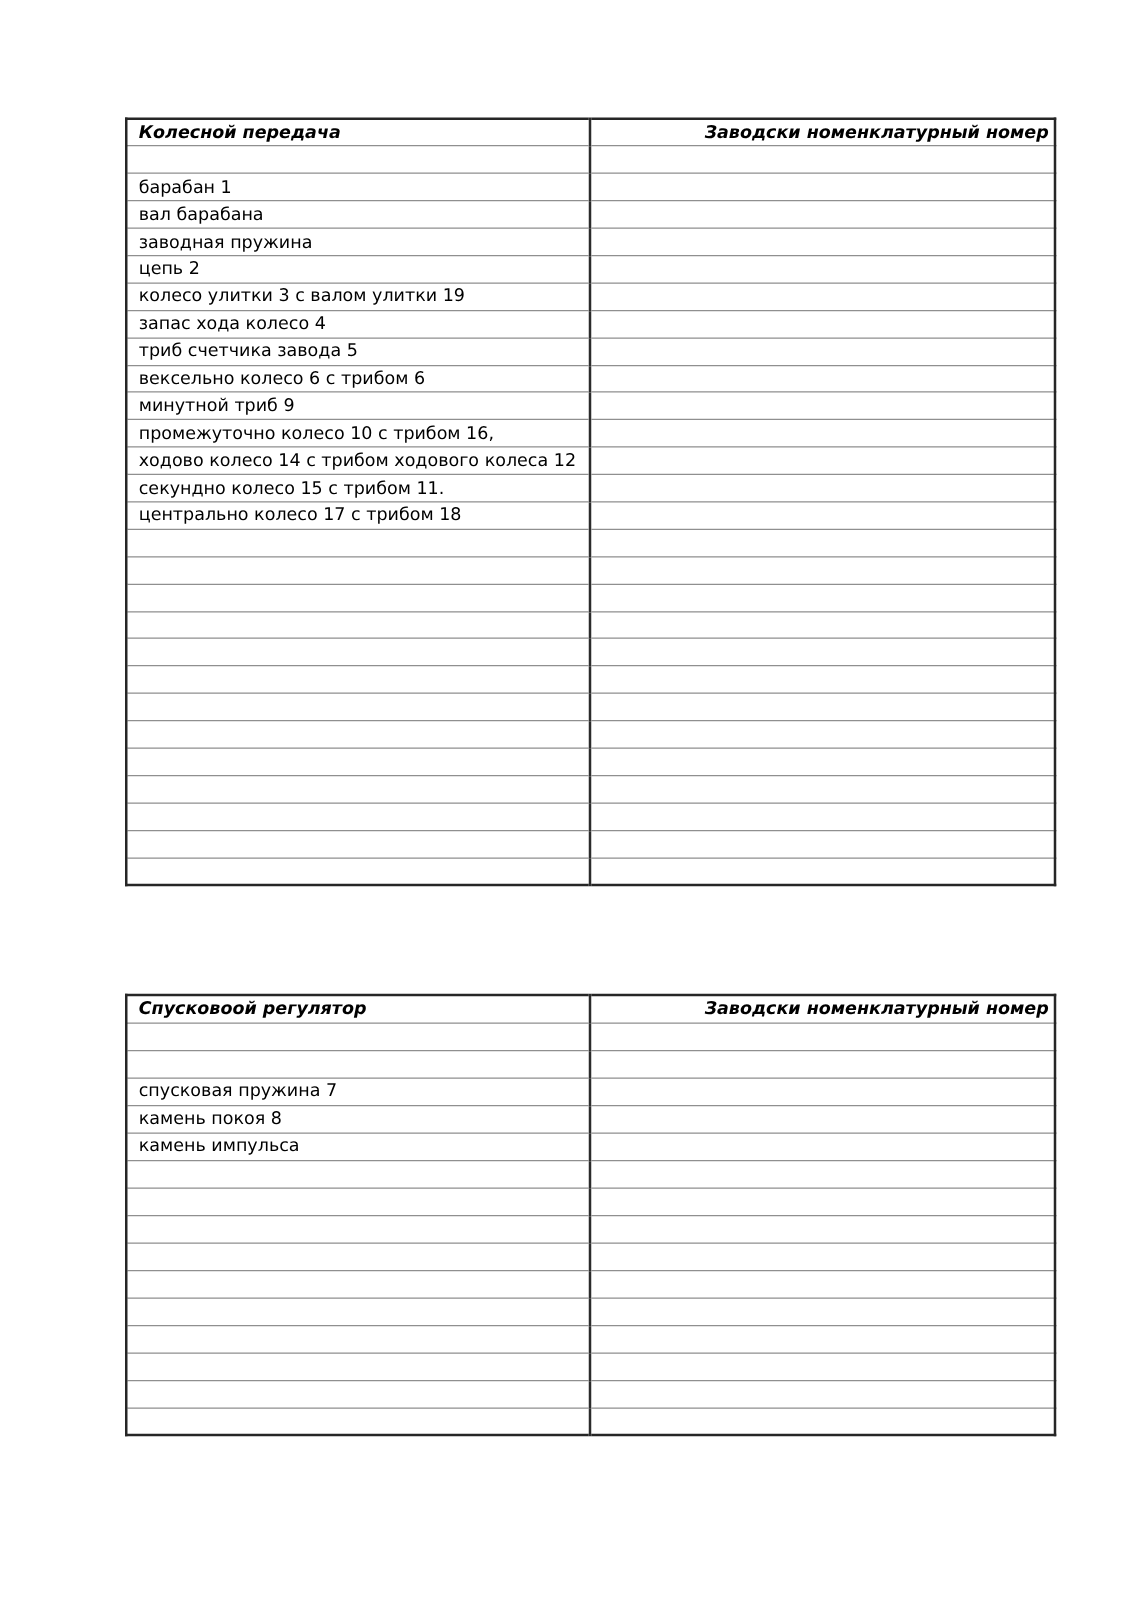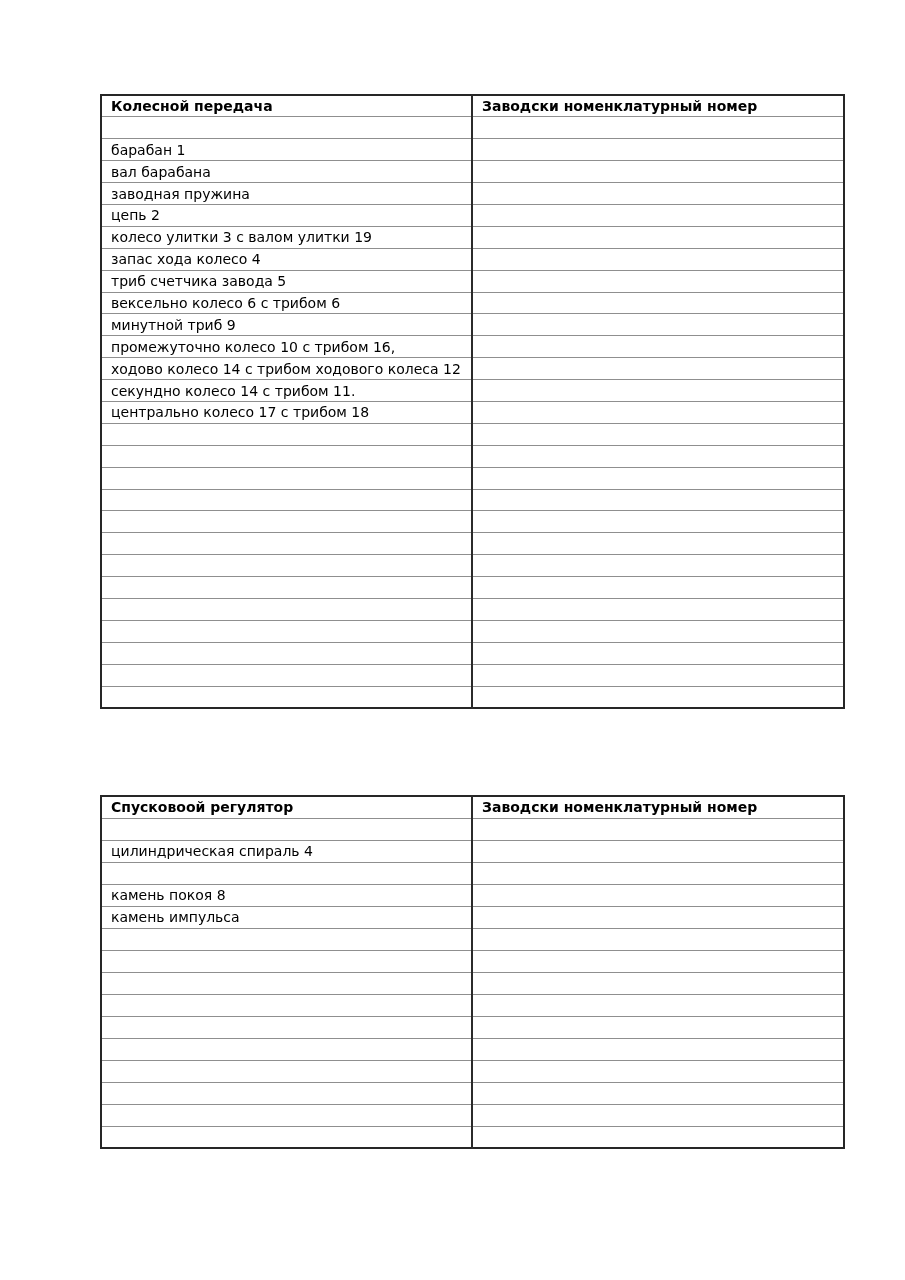--- a/index.html
+++ b/index.html
@@ -44,23 +44,24 @@
     white-space: nowrap;
     overflow: hidden;
   }
   table.doc-table th.c2,
   table.doc-table td.c2 {
     border-left: 2px solid #2b2b2b;
   }
   table.doc-table th {
     font-weight: bold;
     text-align: left;
+    font-style: italic;
   }
   table.doc-table th.c2 {
-    text-align: left;
+    text-align: right;
   }
 </style>
 </head>
 <body>
 
 <div class="page">
 
   <table class="doc-table" id="table-wheel-train">
     <colgroup>
       <col class="col1">
@@ -115,21 +116,21 @@
         </tr>
         <tr>
           <td class="c1">промежуточно колесо 10 с трибом 16,</td>
           <td class="c2"></td>
         </tr>
         <tr>
           <td class="c1">ходово колесо 14 с трибом ходового колеса 12</td>
           <td class="c2"></td>
         </tr>
         <tr>
-          <td class="c1">секундно колесо 14 с трибом 11.</td>
+          <td class="c1">секундно колесо 15 с трибом 11.</td>
           <td class="c2"></td>
         </tr>
         <tr>
           <td class="c1">центрально колесо 17 с трибом 18</td>
           <td class="c2"></td>
         </tr>
         <tr>
           <td class="c1"></td>
           <td class="c2"></td>
         </tr>
@@ -194,25 +195,25 @@
         <th class="c1">Спусковоой регулятор</th>
         <th class="c2">Заводски номенклатурный номер</th>
       </tr>
     </thead>
     <tbody>
         <tr>
           <td class="c1"></td>
           <td class="c2"></td>
         </tr>
         <tr>
-          <td class="c1">цилиндрическая спираль 4</td>
-          <td class="c2"></td>
-        </tr>
-        <tr>
-          <td class="c1"></td>
+          <td class="c1"></td>
+          <td class="c2"></td>
+        </tr>
+        <tr>
+          <td class="c1">спусковая пружина 7</td>
           <td class="c2"></td>
         </tr>
         <tr>
           <td class="c1">камень покоя 8</td>
           <td class="c2"></td>
         </tr>
         <tr>
           <td class="c1">камень импульса</td>
           <td class="c2"></td>
         </tr>

